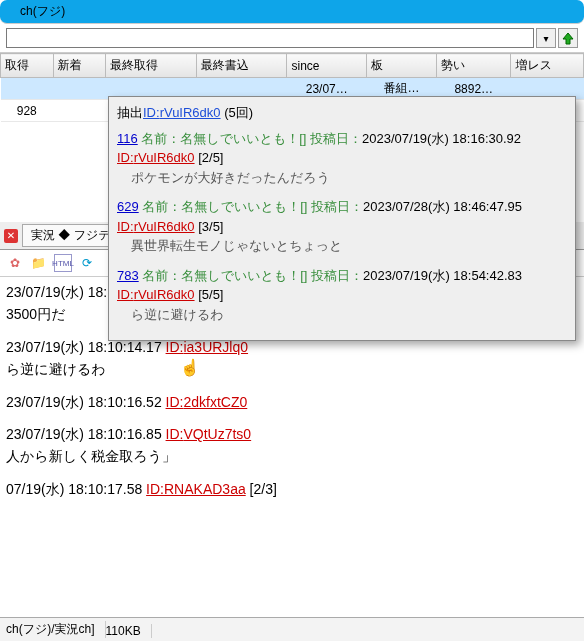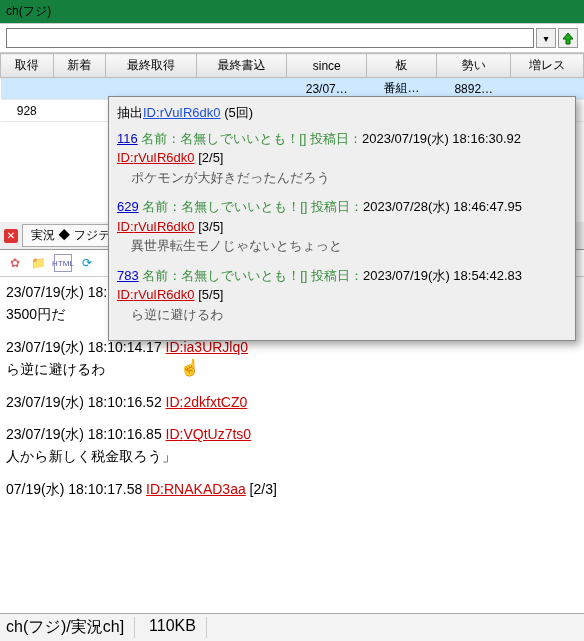--- a/index.html
+++ b/index.html
@@ -6,24 +6,25 @@
   body {
     font-family: "MS PGothic", "Meiryo", sans-serif;
     font-size: 12px;
     background: #fff;
     width: 584px;
     height: 641px;
     position: relative;
     overflow: hidden;
   }
   .titlebar {
-    background: #15803d;
+    background: #0ea5e9;
     border-bottom: 1px solid #ccc;
-    padding: 3px 6px;
-    font-size: 12px;
+    padding: 3px 20px;
+    font-size: 12px;
+    border-radius: 7px;
   }
   .toolbar-row {
     display: flex;
     align-items: center;
     gap: 2px;
     padding: 4px 6px;
     border-bottom: 1px solid #ccc;
   }
   .addr-input {
     flex: 1;
@@ -44,21 +45,21 @@
   table.list {
     width: 100%;
     border-collapse: collapse;
     font-size: 12px;
   }
   table.list th {
     background: linear-gradient(#fafafa,#e4e4e4);
     border: 1px solid #bbb;
     padding: 3px 4px;
     font-weight: normal;
-    text-align: center;
+    text-align: left;
   }
   table.list td {
     border-bottom: 1px solid #e8e8e8;
     padding: 2px 4px;
     text-align: center;
   }
   table.list tr.sel td {
     background: #cde8ff;
   }
 
@@ -132,22 +133,22 @@
   .popup .pop-item{ margin: 6px 0 10px 0; }
   .popup .pop-num{ color:#00c; text-decoration: underline; cursor:pointer;}
   .popup .pop-name{ color:#388e3c; }
   .popup .pop-id{ color:#c00; text-decoration: underline;}
   .popup .pop-body{ color:#555; margin-left:14px;}
   .statusbar{
     position:absolute;left:0;bottom:0;right:0;
     border-top:1px solid #aaa;
     background:#f3f3f3;
     padding:3px 6px;
-    font-size:16px;
-    display:flex;gap:14px;
+    font-size:12px;
+    display:flex;align-items:flex-end;
   }
   .statusbar span{border-right:1px solid #ccc;padding-right:10px;}
 </style>
 </head>
 <body>
 
 <div class="titlebar">ch(フジ)</div>
 
 <div class="toolbar-row">
   <input class="addr-input" style="">

